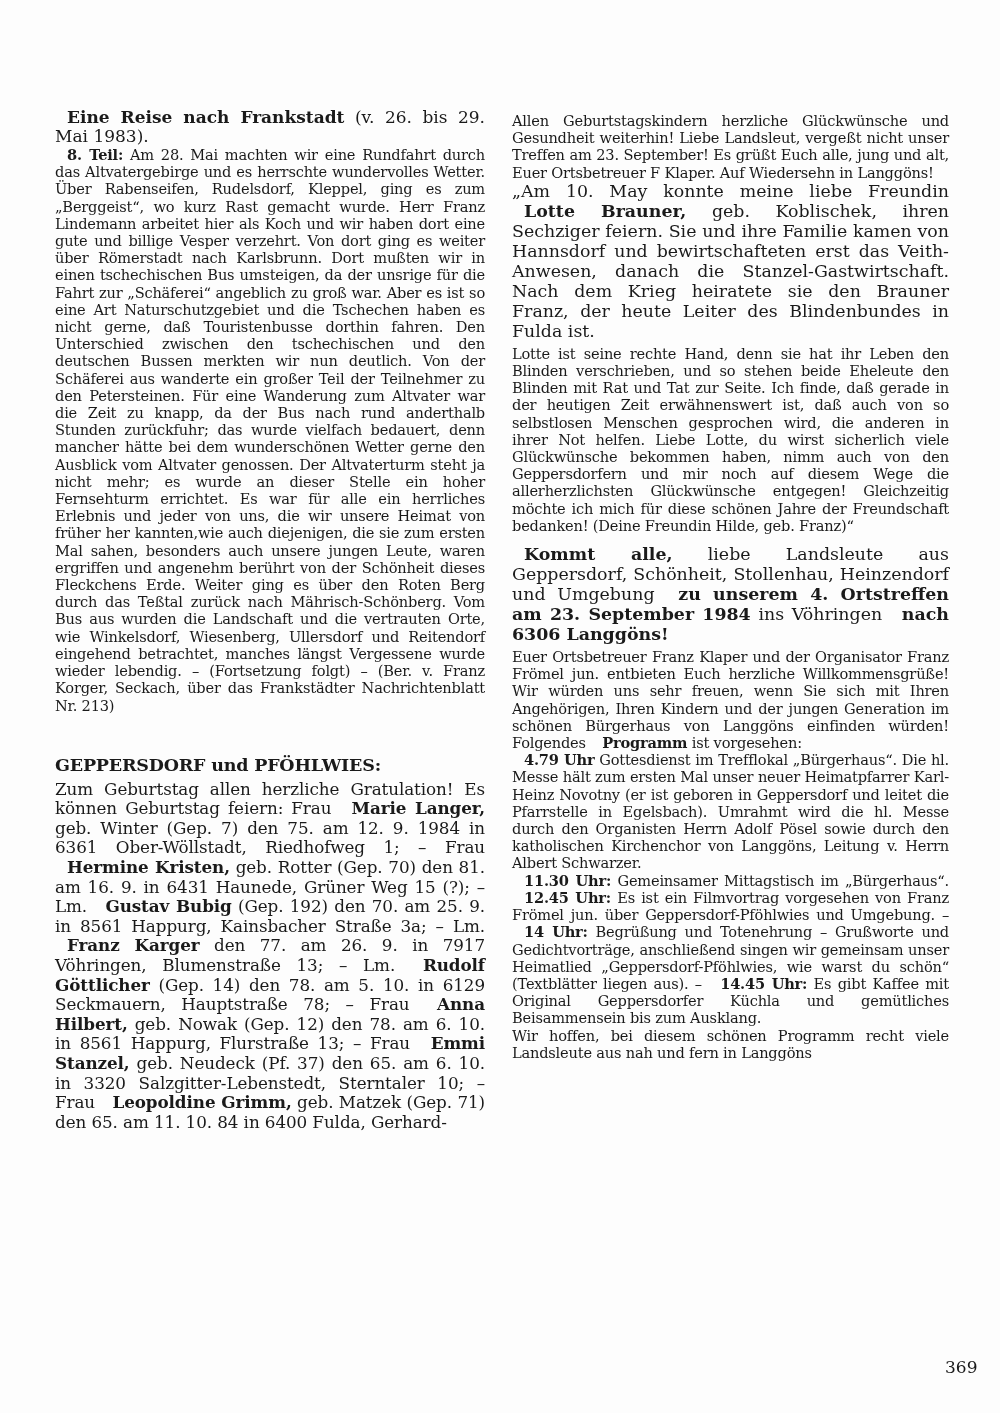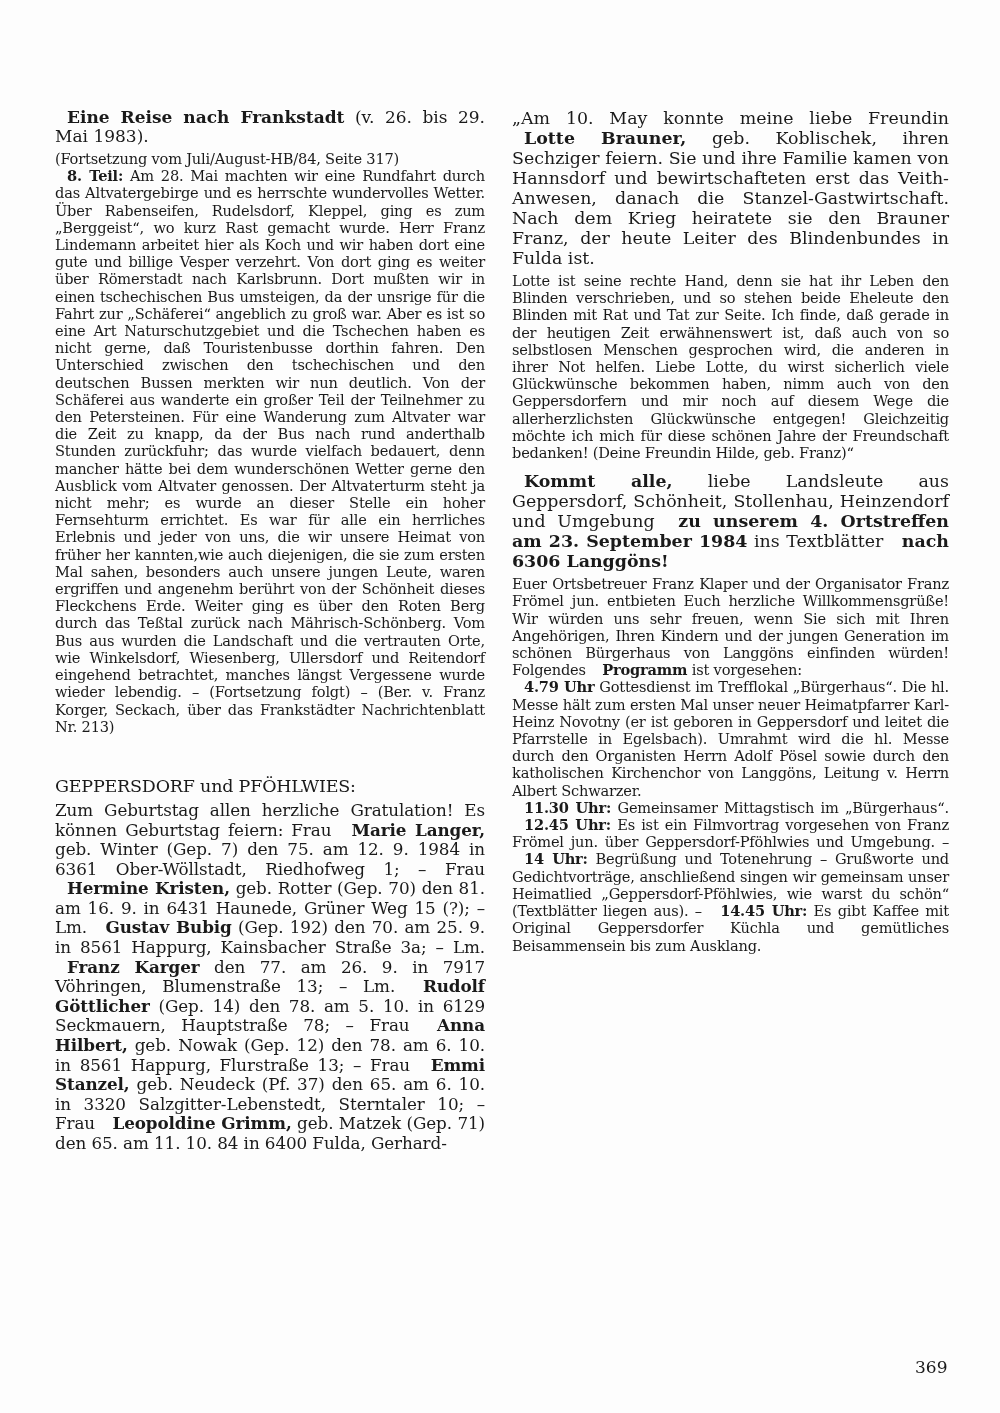--- a/index.html
+++ b/index.html
@@ -9,47 +9,48 @@
   }
   .col { position: absolute; top: 108px; text-align: justify; }
   .col-left { left: 55px; width: 430px; }
   .col-right { left: 512px; width: 437px; top: 108px; }
   p { margin: 0; }
   .s15 { font-size: 14.6px; line-height: 17.2px; letter-spacing: -0.2px; }
   .s17 { font-size: 16.8px; line-height: 19.6px; letter-spacing: -0.1px; }
   .s18 { font-size: 17.4px; line-height: 20px; }
   b { font-weight: bold; margin-left: 12px; }
   .title { font-size: 17px; line-height: 19px; }
-  .sec-head { font-size: 17.5px; line-height: 22px; font-weight: normal; margin-top: 40px; margin-bottom: 4px; letter-spacing: -0.2px; }
+  .sec-head { font-size: 17.5px; line-height: 22px; font-weight: bold; margin-top: 40px; margin-bottom: 4px; letter-spacing: -0.2px; }
   .gap4 { margin-top: 4px; }
   .gap8 { margin-top: 8px; }
   .gap10 { margin-top: 10px; }
-  .page-number { position: absolute; left: 915px; top: 1357px; font-size: 17px; }
+  .page-number { position: absolute; left: 945px; top: 1357px; font-size: 17px; }
 </style>
 </head>
 <body>
 
 <div class="col col-left">
   <div>
     <p class="title"><b>Eine Reise nach Frankstadt</b><span> (v. 26. bis 29. Mai 1983).</span></p>
-    <p class="s15 gap4">(Fortsetzung vom Juli/August-HB/84, Seite 317)</p>
     <p class="s15"><b>8. Teil:</b><span> Am 28. Mai machten wir eine Rundfahrt durch das Altvatergebirge und es herrschte wundervolles Wetter. Über Rabenseifen, Rudelsdorf, Kleppel, ging es zum „Berggeist“, wo kurz Rast gemacht wurde. Herr Franz Lindemann arbeitet hier als Koch und wir haben dort eine gute und billige Vesper verzehrt. Von dort ging es weiter über Römerstadt nach Karlsbrunn. Dort mußten wir in einen tschechischen Bus umsteigen, da der unsrige für die Fahrt zur „Schäferei“ angeblich zu groß war. Aber es ist so eine Art Naturschutzgebiet und die Tschechen haben es nicht gerne, daß Touristenbusse dorthin fahren. Den Unterschied zwischen den tschechischen und den deutschen Bussen merkten wir nun deutlich. Von der Schäferei aus wanderte ein großer Teil der Teilnehmer zu den Petersteinen. Für eine Wanderung zum Altvater war die Zeit zu knapp, da der Bus nach rund anderthalb Stunden zurückfuhr; das wurde vielfach bedauert, denn mancher hätte bei dem wunderschönen Wetter gerne den Ausblick vom Altvater genossen. Der Altvaterturm steht ja nicht mehr; es wurde an dieser Stelle ein hoher Fernsehturm errichtet. Es war für alle ein herrliches Erlebnis und jeder von uns, die wir unsere Heimat von früher her kannten,wie auch diejenigen, die sie zum ersten Mal sahen, besonders auch unsere jungen Leute, waren ergriffen und angenehm berührt von der Schönheit dieses Fleckchens Erde. Weiter ging es über den Roten Berg durch das Teßtal zurück nach Mährisch-Schönberg. Vom Bus aus wurden die Landschaft und die vertrauten Orte, wie Winkelsdorf, Wiesenberg, Ullersdorf und Reitendorf eingehend betrachtet, manches längst Vergessene wurde wieder lebendig. – (Fortsetzung folgt) – (Ber. v. Franz Korger, Seckach, über das Frankstädter Nachrichtenblatt Nr. 213)</span></p>
   </div>
 
   <div>
     <p class="sec-head">GEPPERSDORF und PFÖHLWIES:</p>
     <p class="s17"><span>Zum Geburtstag allen herzliche Gratulation! Es können Geburtstag feiern: Frau </span><b>Marie Langer,</b><span> geb. Winter (Gep. 7) den 75. am 12. 9. 1984 in 6361 Ober-Wöllstadt, Riedhofweg 1; – Frau </span><b>Hermine Kristen,</b><span> geb. Rotter (Gep. 70) den 81. am 16. 9. in 6431 Haunede, Grüner Weg 15 (?); – Lm. </span><b>Gustav Bubig</b><span> (Gep. 192) den 70. am 25. 9. in 8561 Happurg, Kainsbacher Straße 3a; – Lm. </span><b>Franz Karger</b><span> den 77. am 26. 9. in 7917 Vöhringen, Blumenstraße 13; – Lm. </span><b>Rudolf Göttlicher</b><span> (Gep. 14) den 78. am 5. 10. in 6129 Seckmauern, Hauptstraße 78; – Frau </span><b>Anna Hilbert,</b><span> geb. Nowak (Gep. 12) den 78. am 6. 10. in 8561 Happurg, Flurstraße 13; – Frau </span><b>Emmi Stanzel,</b><span> geb. Neudeck (Pf. 37) den 65. am 6. 10. in 3320 Salzgitter-Lebenstedt, Sterntaler 10; – Frau </span><b>Leopoldine Grimm,</b><span> geb. Matzek (Gep. 71) den 65. am 11. 10. 84 in 6400 Fulda, Gerhard-</span></p>
   </div>
 </div>
 
 <div class="col col-right">
+  <p class="s15 gap4">Allen Geburtstagskindern herzliche Glückwünsche und Gesundheit weiterhin! Liebe Landsleut, vergeßt nicht unser Treffen am 23. September! Es grüßt Euch alle, jung und alt, Euer Ortsbetreuer F Klaper. Auf Wiedersehn in Langgöns!</p>
 
   <p class="s18"><span>„Am 10. May konnte meine liebe Freundin </span><b>Lotte Brauner,</b><span> geb. Koblischek, ihren Sechziger feiern. Sie und ihre Familie kamen von Hannsdorf und bewirtschafteten erst das Veith-Anwesen, danach die Stanzel-Gastwirtschaft. Nach dem Krieg heiratete sie den Brauner Franz, der heute Leiter des Blindenbundes in Fulda ist.</span></p>
   <p class="s15 gap4">Lotte ist seine rechte Hand, denn sie hat ihr Leben den Blinden verschrieben, und so stehen beide Eheleute den Blinden mit Rat und Tat zur Seite. Ich finde, daß gerade in der heutigen Zeit erwähnenswert ist, daß auch von so selbstlosen Menschen gesprochen wird, die anderen in ihrer Not helfen. Liebe Lotte, du wirst sicherlich viele Glückwünsche bekommen haben, nimm auch von den Geppersdorfern und mir noch auf diesem Wege die allerherzlichsten Glückwünsche entgegen! Gleichzeitig möchte ich mich für diese schönen Jahre der Freundschaft bedanken! (Deine Freundin Hilde, geb. Franz)“</p>
 
-  <p class="s18 gap10"><b>Kommt alle,</b><span> liebe Landsleute aus Geppersdorf, Schönheit, Stollenhau, Heinzendorf und Umgebung </span><b>zu unserem 4. Ortstreffen am 23. September 1984</b><span> ins Textblätter </span><b>nach 6306 Langgöns!</b></p>
+  <p class="s18 gap10"><b>Kommt alle,</b><span> liebe Landsleute aus Geppersdorf, Schönheit, Stollenhau, Heinzendorf und Umgebung </span><b>zu unserem 4. Ortstreffen am 23. September 1984</b><span> ins Vöhringen </span><b>nach 6306 Langgöns!</b></p>
 
   <p class="s15 gap4"><span>Euer Ortsbetreuer Franz Klaper und der Organisator Franz Frömel jun. entbieten Euch herzliche Willkommensgrüße! Wir würden uns sehr freuen, wenn Sie sich mit Ihren Angehörigen, Ihren Kindern und der jungen Generation im schönen Bürgerhaus von Langgöns einfinden würden! Folgendes </span><b>Programm</b><span> ist vorgesehen:</span></p>
   <p class="s15"><b>4.79 Uhr</b><span> Gottesdienst im Trefflokal „Bürgerhaus“. Die hl. Messe hält zum ersten Mal unser neuer Heimatpfarrer Karl-Heinz Novotny (er ist geboren in Geppersdorf und leitet die Pfarrstelle in Egelsbach). Umrahmt wird die hl. Messe durch den Organisten Herrn Adolf Pösel sowie durch den katholischen Kirchenchor von Langgöns, Leitung v. Herrn Albert Schwarzer.</span></p>
   <p class="s15"><b>11.30 Uhr:</b><span> Gemeinsamer Mittagstisch im „Bürgerhaus“. </span><b>12.45 Uhr:</b><span> Es ist ein Filmvortrag vorgesehen von Franz Frömel jun. über Geppersdorf-Pföhlwies und Umgebung. – </span><b>14 Uhr:</b><span> Begrüßung und Totenehrung – Grußworte und Gedichtvorträge, anschließend singen wir gemeinsam unser Heimatlied „Geppersdorf-Pföhlwies, wie warst du schön“ (Textblätter liegen aus). – </span><b>14.45 Uhr:</b><span> Es gibt Kaffee mit Original Geppersdorfer Küchla und gemütliches Beisammensein bis zum Ausklang.</span></p>
+  <p class="s15">Wir hoffen, bei diesem schönen Programm recht viele Landsleute aus nah und fern in Langgöns</p>
 </div>
 
 <div class="page-number">369</div>
 
 </body></html>

